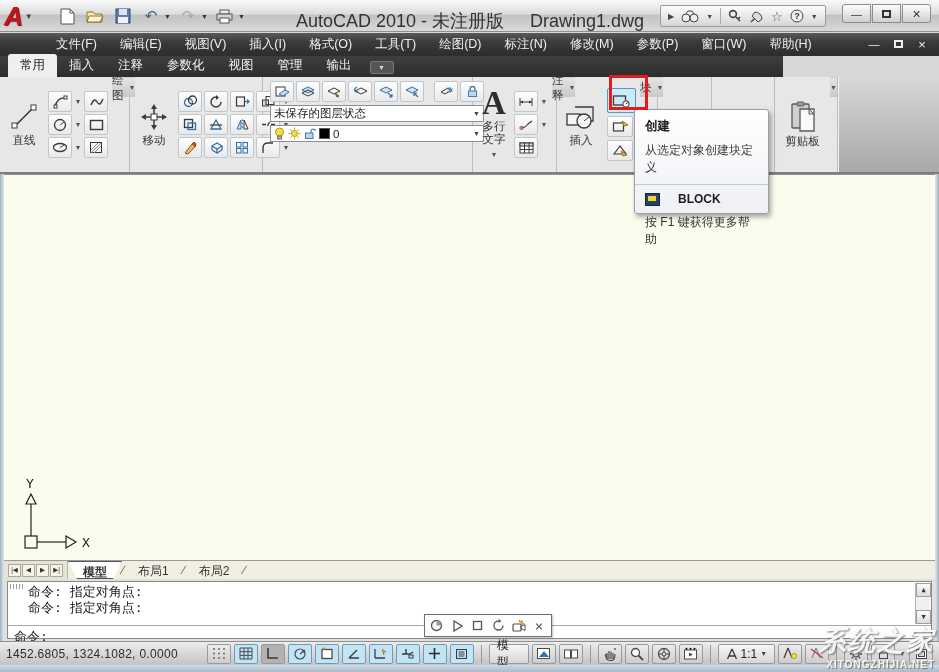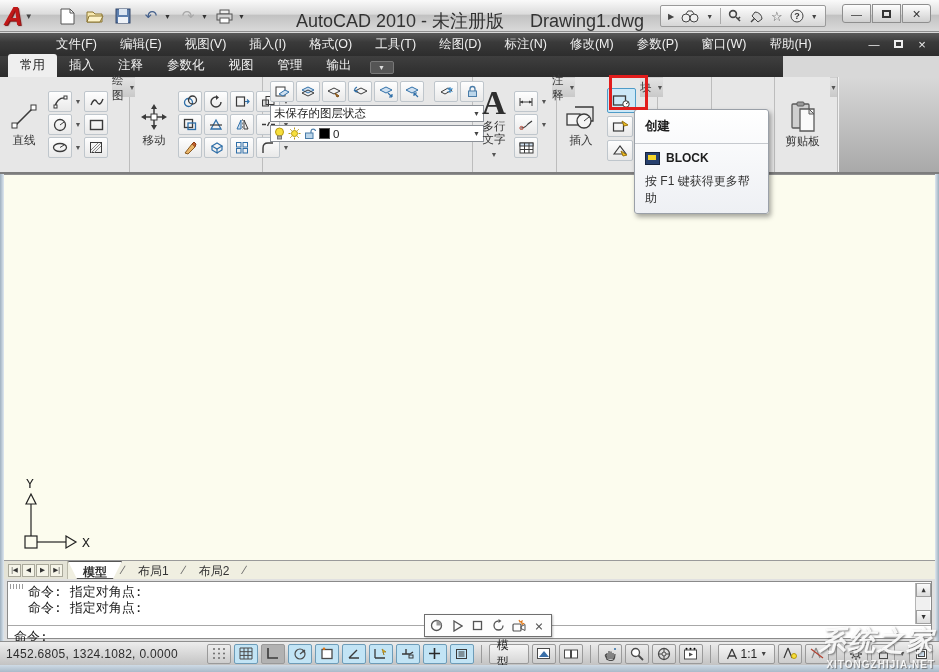--- a/index.html
+++ b/index.html
@@ -72,21 +72,21 @@
   .rib-filler { flex:1; height:95px; background:linear-gradient(#d8d8d8,#a9a9a9); border-left:1px solid #f2f2f2; }
 
   
   .redbox { position:absolute; left:609px; top:75px; width:39px; height:35px; border:3px solid #e21c1c; z-index:60; }
   .tooltip { position:absolute; left:634px; top:109px; width:135px; height:105px; z-index:50;
     background:linear-gradient(#ffffff,#eef0f4); border:1px solid #9aa0a8; border-radius:3px;
     box-shadow:2px 3px 5px rgba(0,0,0,.35); padding:8px 10px 6px; }
   .tt-title { font-weight:bold; font-size:12.5px; color:#1e1e1e; }
   .tt-desc { margin-top:7px; font-size:12px; color:#3e3e3e; }
   .tt-div { border-top:1px solid #c6c9ce; margin:8px -10px 7px; }
-  .tt-cmd { display:flex; align-items:center; gap:6px; font-weight:bold; font-size:12px; color:#1e1e1e; }
+  .tt-cmd { display:flex; align-items:center; gap:18px; font-weight:bold; font-size:12px; color:#1e1e1e; }
   .blockicon { width:15px; height:13px; background:#27406e; border:1px solid #16233d; position:relative; }
   .blockicon::after { content:""; position:absolute; left:2px; top:2px; width:8px; height:5px; background:#f5d529; }
   .tt-help { margin-top:8px; font-size:12px; color:#333; }
 
   
   .edge-l { position:absolute; left:0; top:174px; width:4px; height:494px; background:linear-gradient(90deg,#9fb0bf,#dfe8f0); }
   .edge-r { position:absolute; left:935px; top:174px; width:4px; height:494px; background:linear-gradient(90deg,#dfe8f0,#9fb0bf); }
   .canvas { position:absolute; left:4px; top:174px; width:931px; height:386px; background:#fcfcee; border-top:1px solid #8f8f8f; }
   .ucs { position:absolute; left:10px; bottom:6px; }
   .ucs text { font-family:"DejaVu Sans Mono", monospace; font-size:13px; fill:#222; }
@@ -633,20 +633,21 @@
         </div>
     </div>
 
     <div class="rib-filler"></div>
   </div>
 
   <div class="redbox"></div>
 
   <div class="tooltip">
     <div class="tt-title">创建</div>
+    <div class="tt-desc">从选定对象创建块定义</div>
     <div class="tt-div"></div>
     <div class="tt-cmd">
       <span class="blockicon"></span>
       <span>BLOCK</span>
     </div>
     <div class="tt-help">按 F1 键获得更多帮助</div>
   </div>
 
   <div class="edge-l"></div>
   <div class="edge-r"></div>

